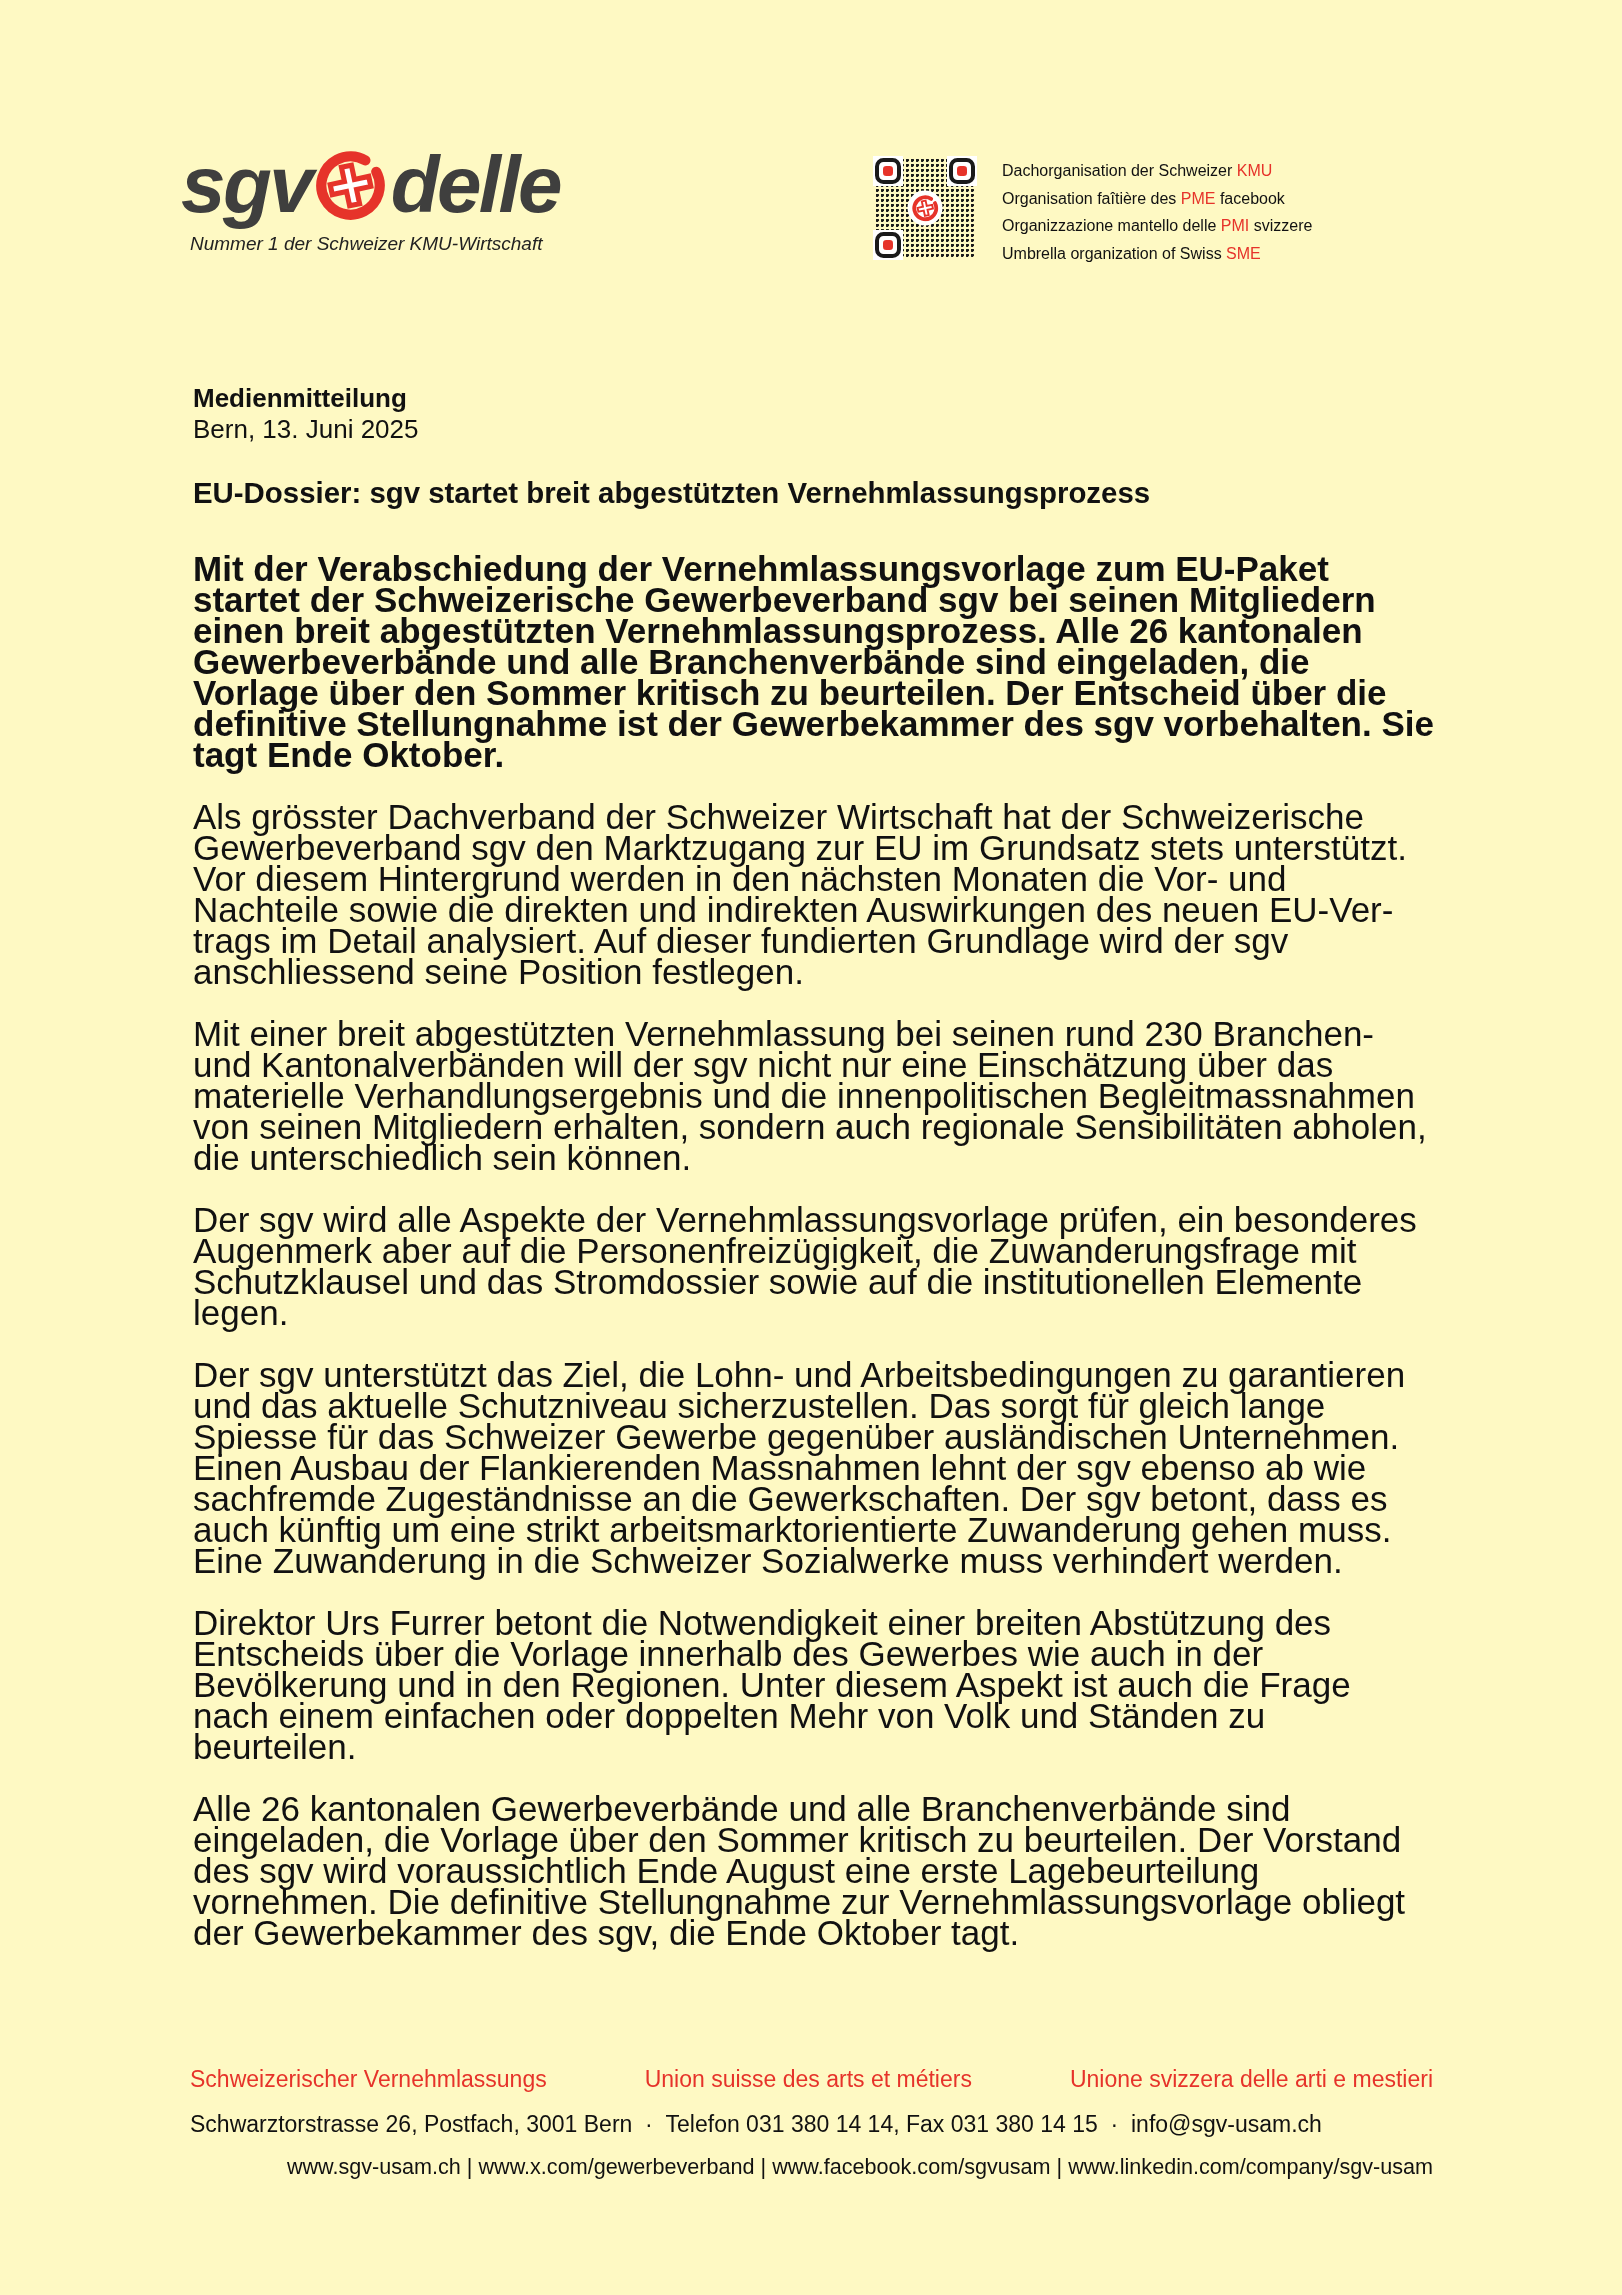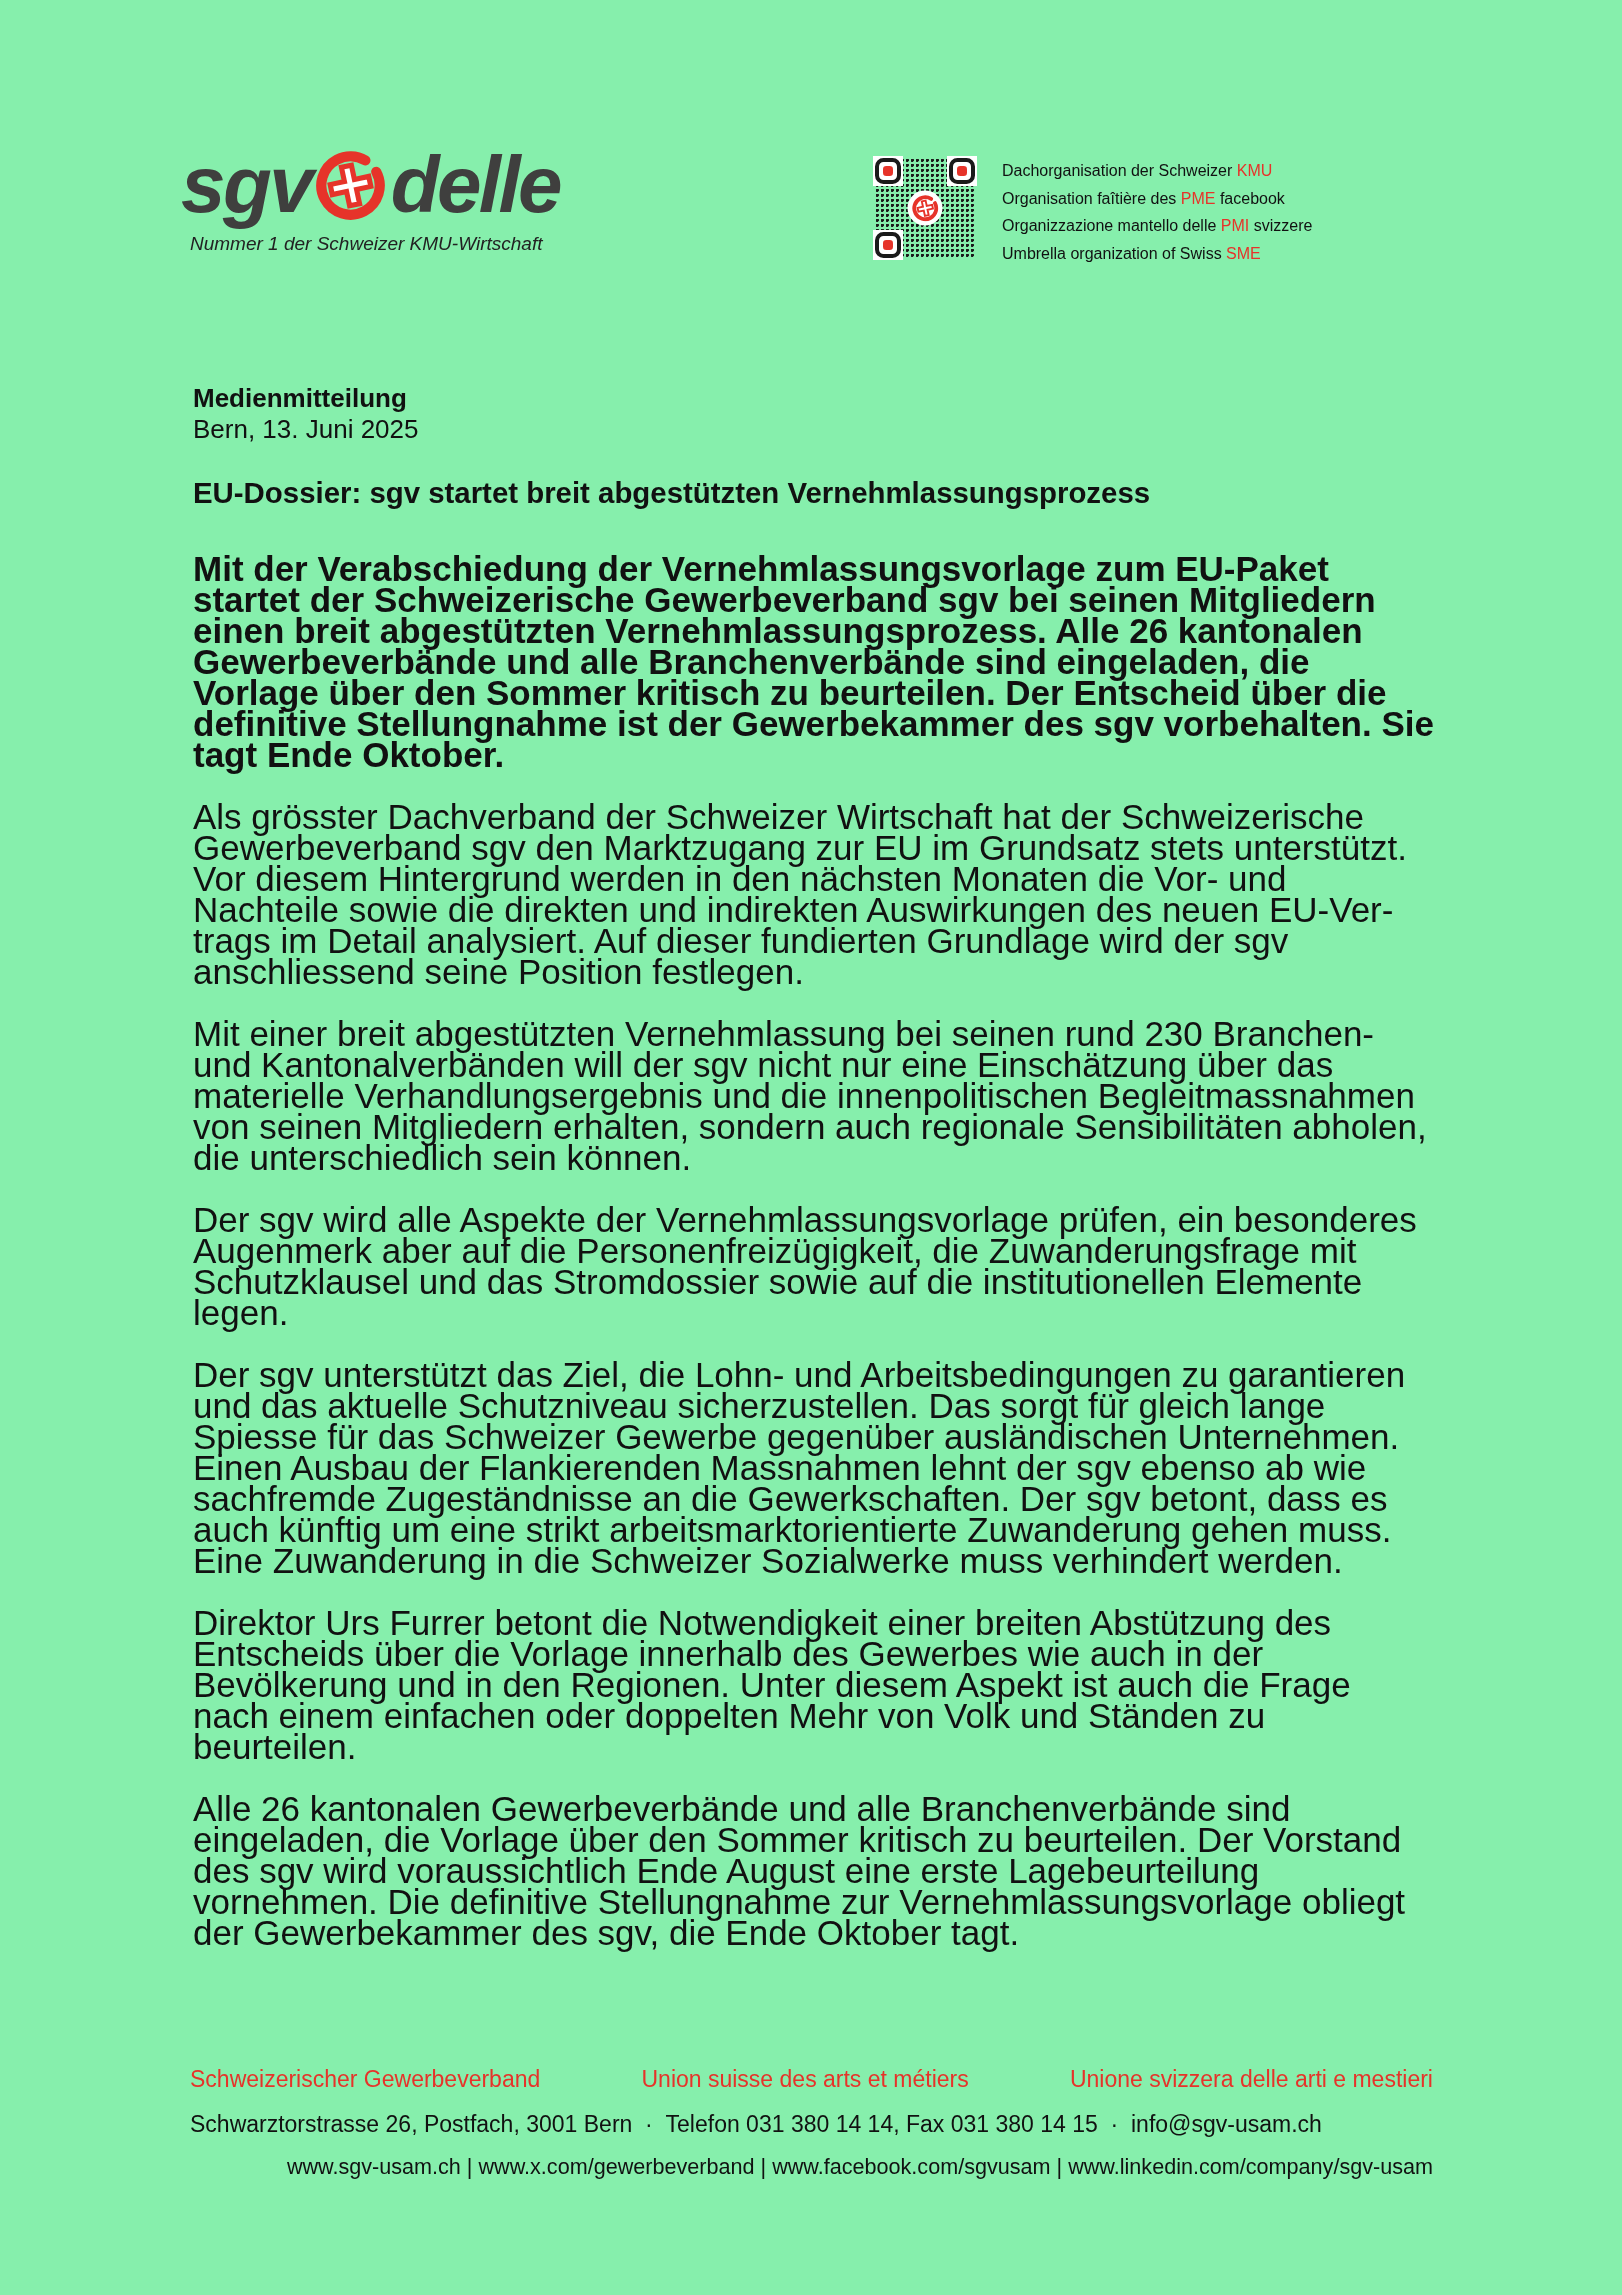--- a/index.html
+++ b/index.html
@@ -1,16 +1,16 @@
 <!DOCTYPE html>
 <html style="font-size:10.5px"><head>
 <meta charset="utf-8">
 <style>
   html,body{margin:0;padding:0;background:#ffffff;}
-  .page{position:relative;width:1622px;height:2295px;background:#86efac;overflow:hidden;
+  .page{position:relative;width:1622px;height:2295px;background:#fef9c3;overflow:hidden;
         font-family:"Liberation Sans","DejaVu Sans",sans-serif;color:#111111;}
 
   
   .logo{position:absolute;left:181px;top:145px;display:flex;align-items:center;line-height:1;}
   .logo-word{font-style:italic;font-weight:bold;font-size:80px;color:#3f3f3e;letter-spacing:-2.6px;}
   .logo-mark{width:73px;height:73px;margin:0 3.3px;flex:0 0 auto;}
   .tagline{position:absolute;left:190px;top:233px;font-style:italic;font-size:19px;color:#222;}
 
   .qr{position:absolute;left:874px;top:157px;width:102px;height:102px;}
   .qr-dots{position:absolute;inset:1.3px;
@@ -102,21 +102,21 @@
     <p class="lead">Mit der Verabschiedung der Vernehmlassungsvorlage zum EU-Paket startet der Schweizeri­sche Gewerbeverband sgv bei seinen Mitgliedern einen breit abgestützten Vernehmlassungs­prozess. Alle 26 kantonalen Gewerbeverbände und alle Branchenverbände sind eingeladen, die Vorlage über den Sommer kritisch zu beurteilen. Der Entscheid über die definitive Stellung­nahme ist der Gewerbekammer des sgv vorbehalten. Sie tagt Ende Oktober.</p>
     <p>Als grösster Dachverband der Schweizer Wirtschaft hat der Schweizerische Gewerbeverband sgv den Marktzugang zur EU im Grundsatz stets unterstützt. Vor diesem Hintergrund werden in den nächsten Monaten die Vor- und Nachteile sowie die direkten und indirekten Auswirkungen des neuen EU-Ver­trags im Detail analysiert. Auf dieser fundierten Grundlage wird der sgv anschliessend seine Position festlegen.</p>
     <p>Mit einer breit abgestützten Vernehmlassung bei seinen rund 230 Branchen- und Kantonalverbänden will der sgv nicht nur eine Einschätzung über das materielle Verhandlungsergebnis und die innenpoliti­schen Begleitmassnahmen von seinen Mitgliedern erhalten, sondern auch regionale Sensibilitäten abholen, die unterschiedlich sein können.</p>
     <p>Der sgv wird alle Aspekte der Vernehmlassungsvorlage prüfen, ein besonderes Augenmerk aber auf die Personenfreizügigkeit, die Zuwanderungsfrage mit Schutzklausel und das Strom­dossier sowie auf die institutionellen Elemente legen.</p>
     <p>Der sgv unterstützt das Ziel, die Lohn- und Arbeitsbedingungen zu garantieren und das aktuelle Schutzniveau sicherzustellen. Das sorgt für gleich lange Spiesse für das Schweizer Gewerbe gegenüber ausländischen Unternehmen. Einen Ausbau der Flankierenden Massnahmen lehnt der sgv ebenso ab wie sachfremde Zugeständnisse an die Gewerkschaften. Der sgv betont, dass es auch künftig um eine strikt arbeitsmarktorientierte Zuwanderung gehen muss. Eine Zuwanderung in die Schweizer Sozialwerke muss verhindert werden.</p>
     <p>Direktor Urs Furrer betont die Notwendigkeit einer breiten Abstützung des Entscheids über die Vorlage innerhalb des Gewerbes wie auch in der Bevölkerung und in den Regionen. Unter die­sem Aspekt ist auch die Frage nach einem einfachen oder doppelten Mehr von Volk und Stän­den zu beurteilen.</p>
     <p>Alle 26 kantonalen Gewerbeverbände und alle Branchenverbände sind eingeladen, die Vorlage über den Sommer kritisch zu beurteilen. Der Vorstand des sgv wird voraussichtlich Ende August eine erste Lagebeurteilung vornehmen. Die definitive Stellungnahme zur Vernehmlassungs­vorlage obliegt der Gewerbekammer des sgv, die Ende Oktober tagt.</p>
   </div>
 
   <div class="footer-names">
-    <span>Schweizerischer Gewerbeverband</span>
+    <span>Schweizerischer Vernehmlassungs</span>
     <span>Union suisse des arts et métiers</span>
     <span>Unione svizzera delle arti e mestieri</span>
   </div>
   <div class="footer-address">Schwarztorstrasse 26, Postfach, 3001 Bern&nbsp;&nbsp;·&nbsp;&nbsp;Telefon 031 380 14 14, Fax 031 380 14 15&nbsp;&nbsp;·&nbsp;&nbsp;info@sgv-usam.ch</div>
   <div class="footer-links">www.sgv-usam.ch | www.x.com/gewerbeverband | www.facebook.com/sgvusam | www.linkedin.com/company/sgv-usam</div>
 
 </div>
 
 
 </body></html>

